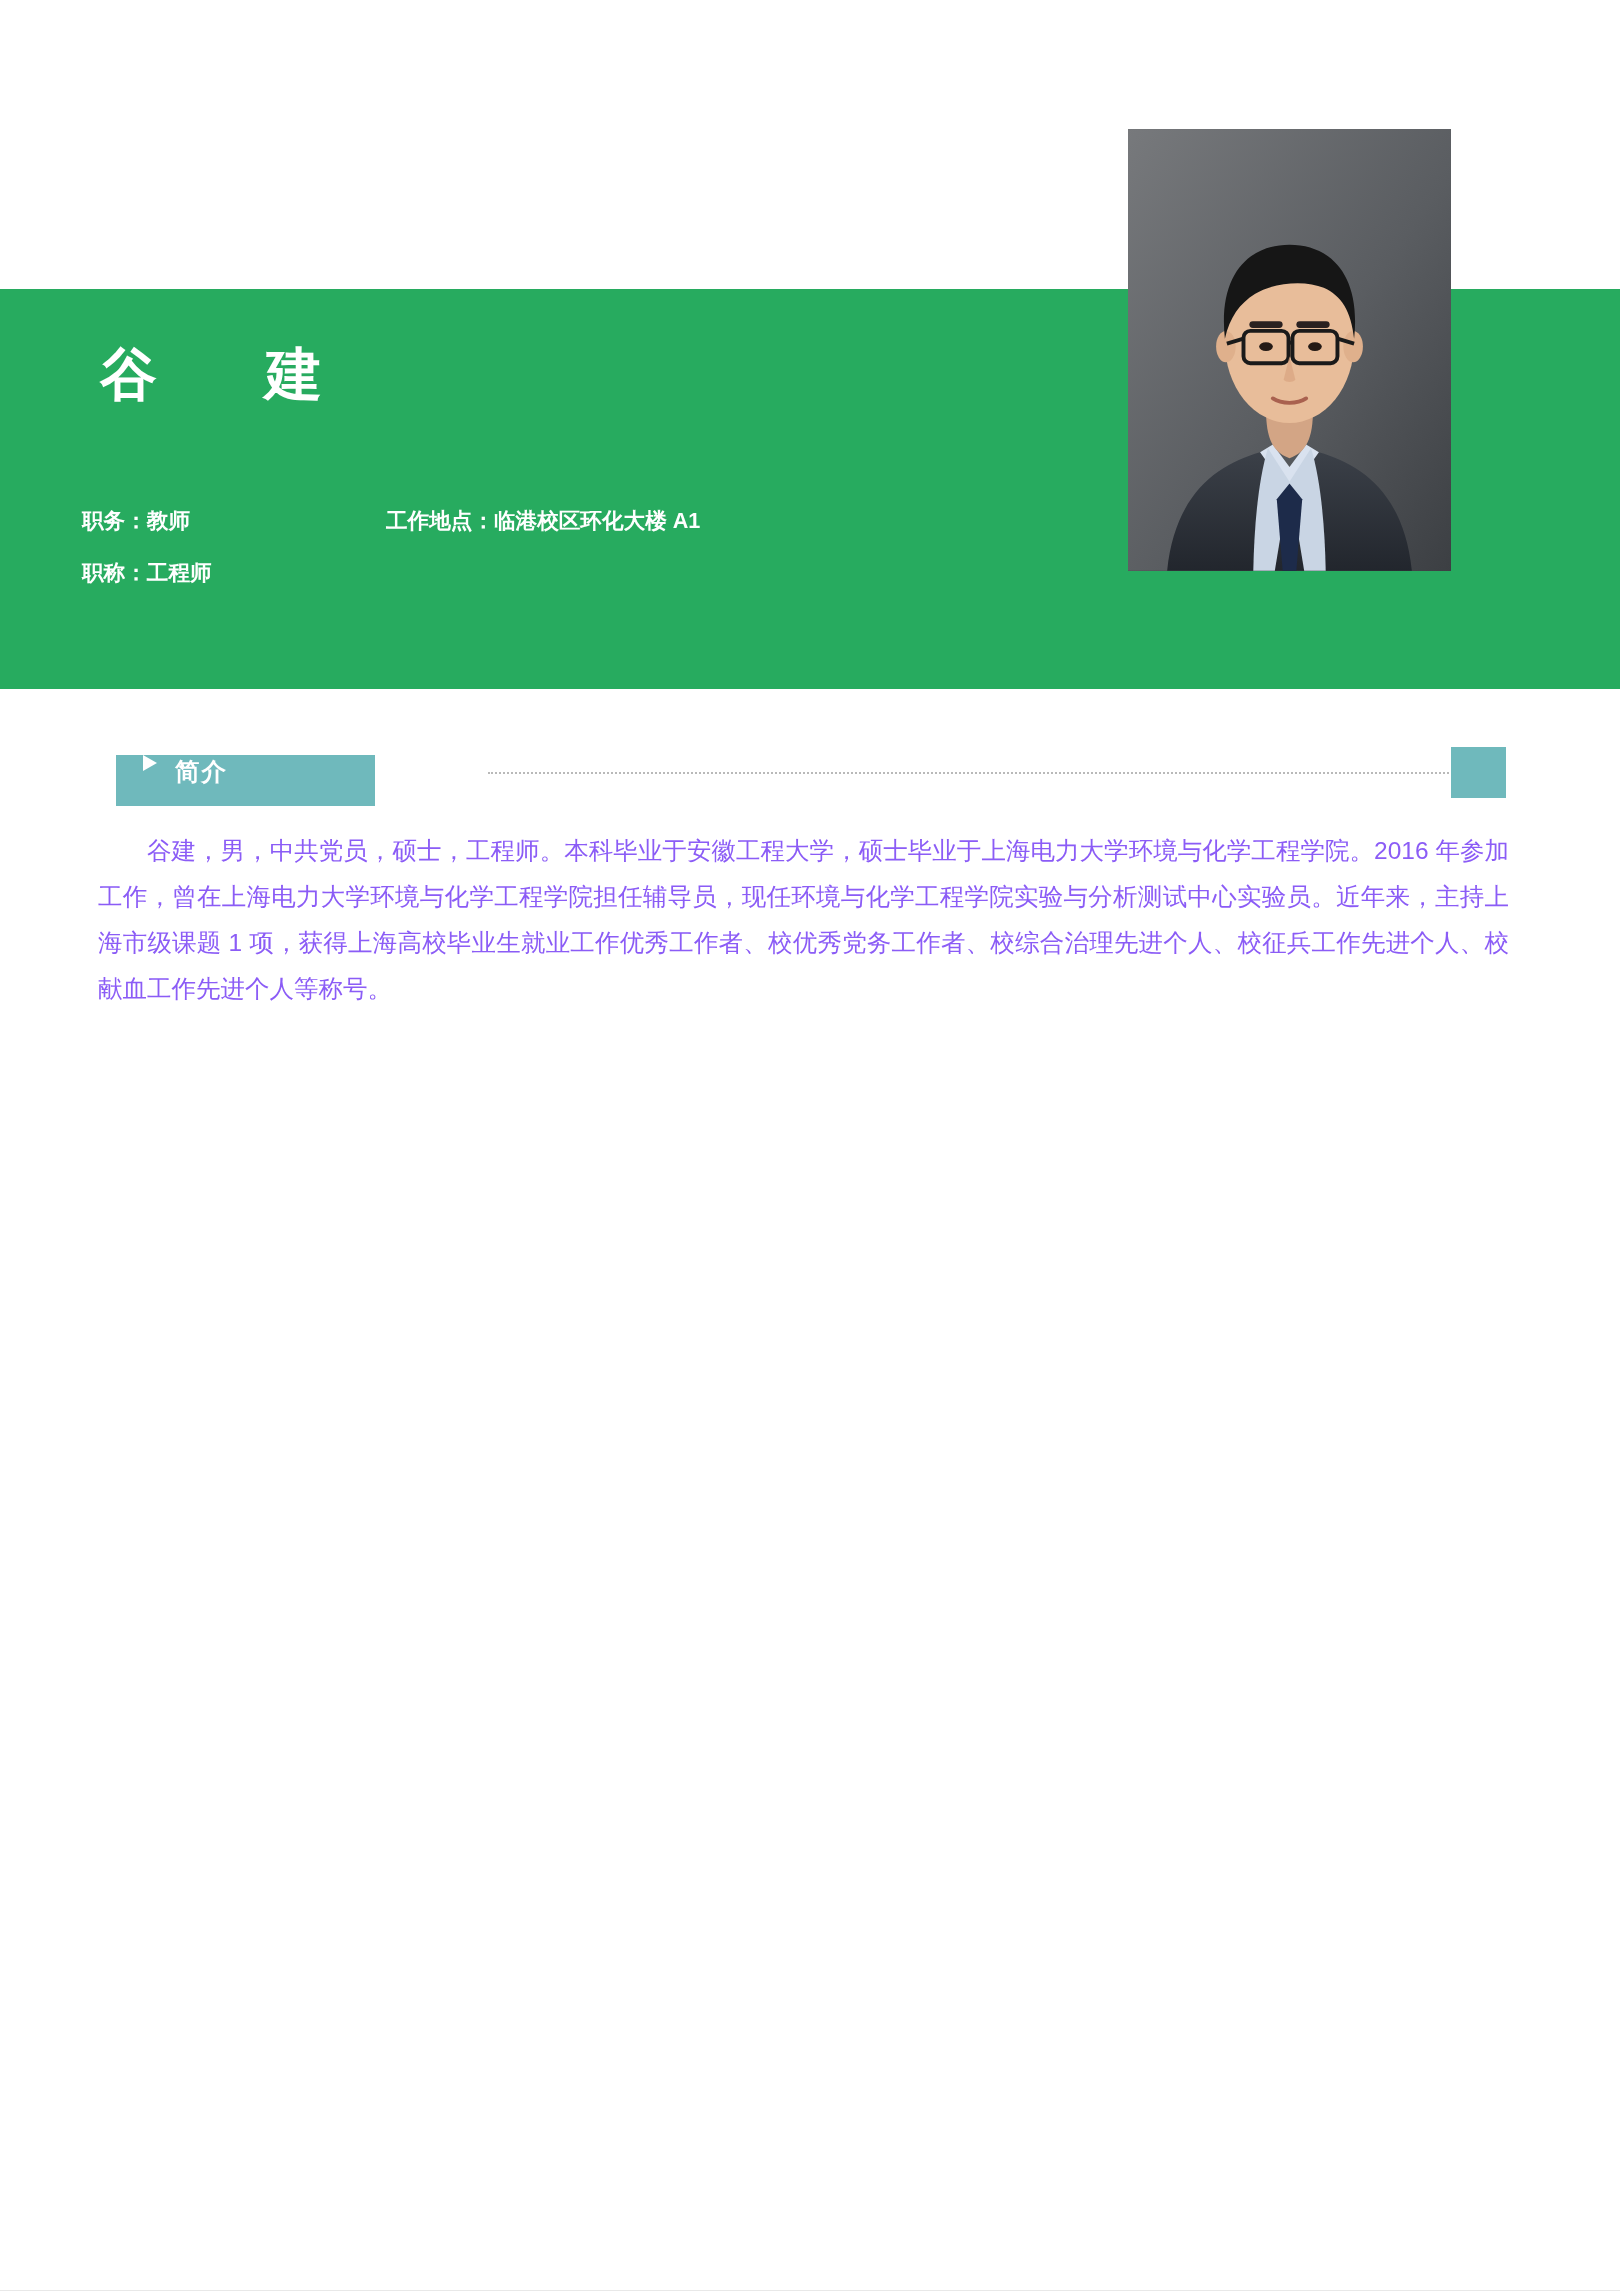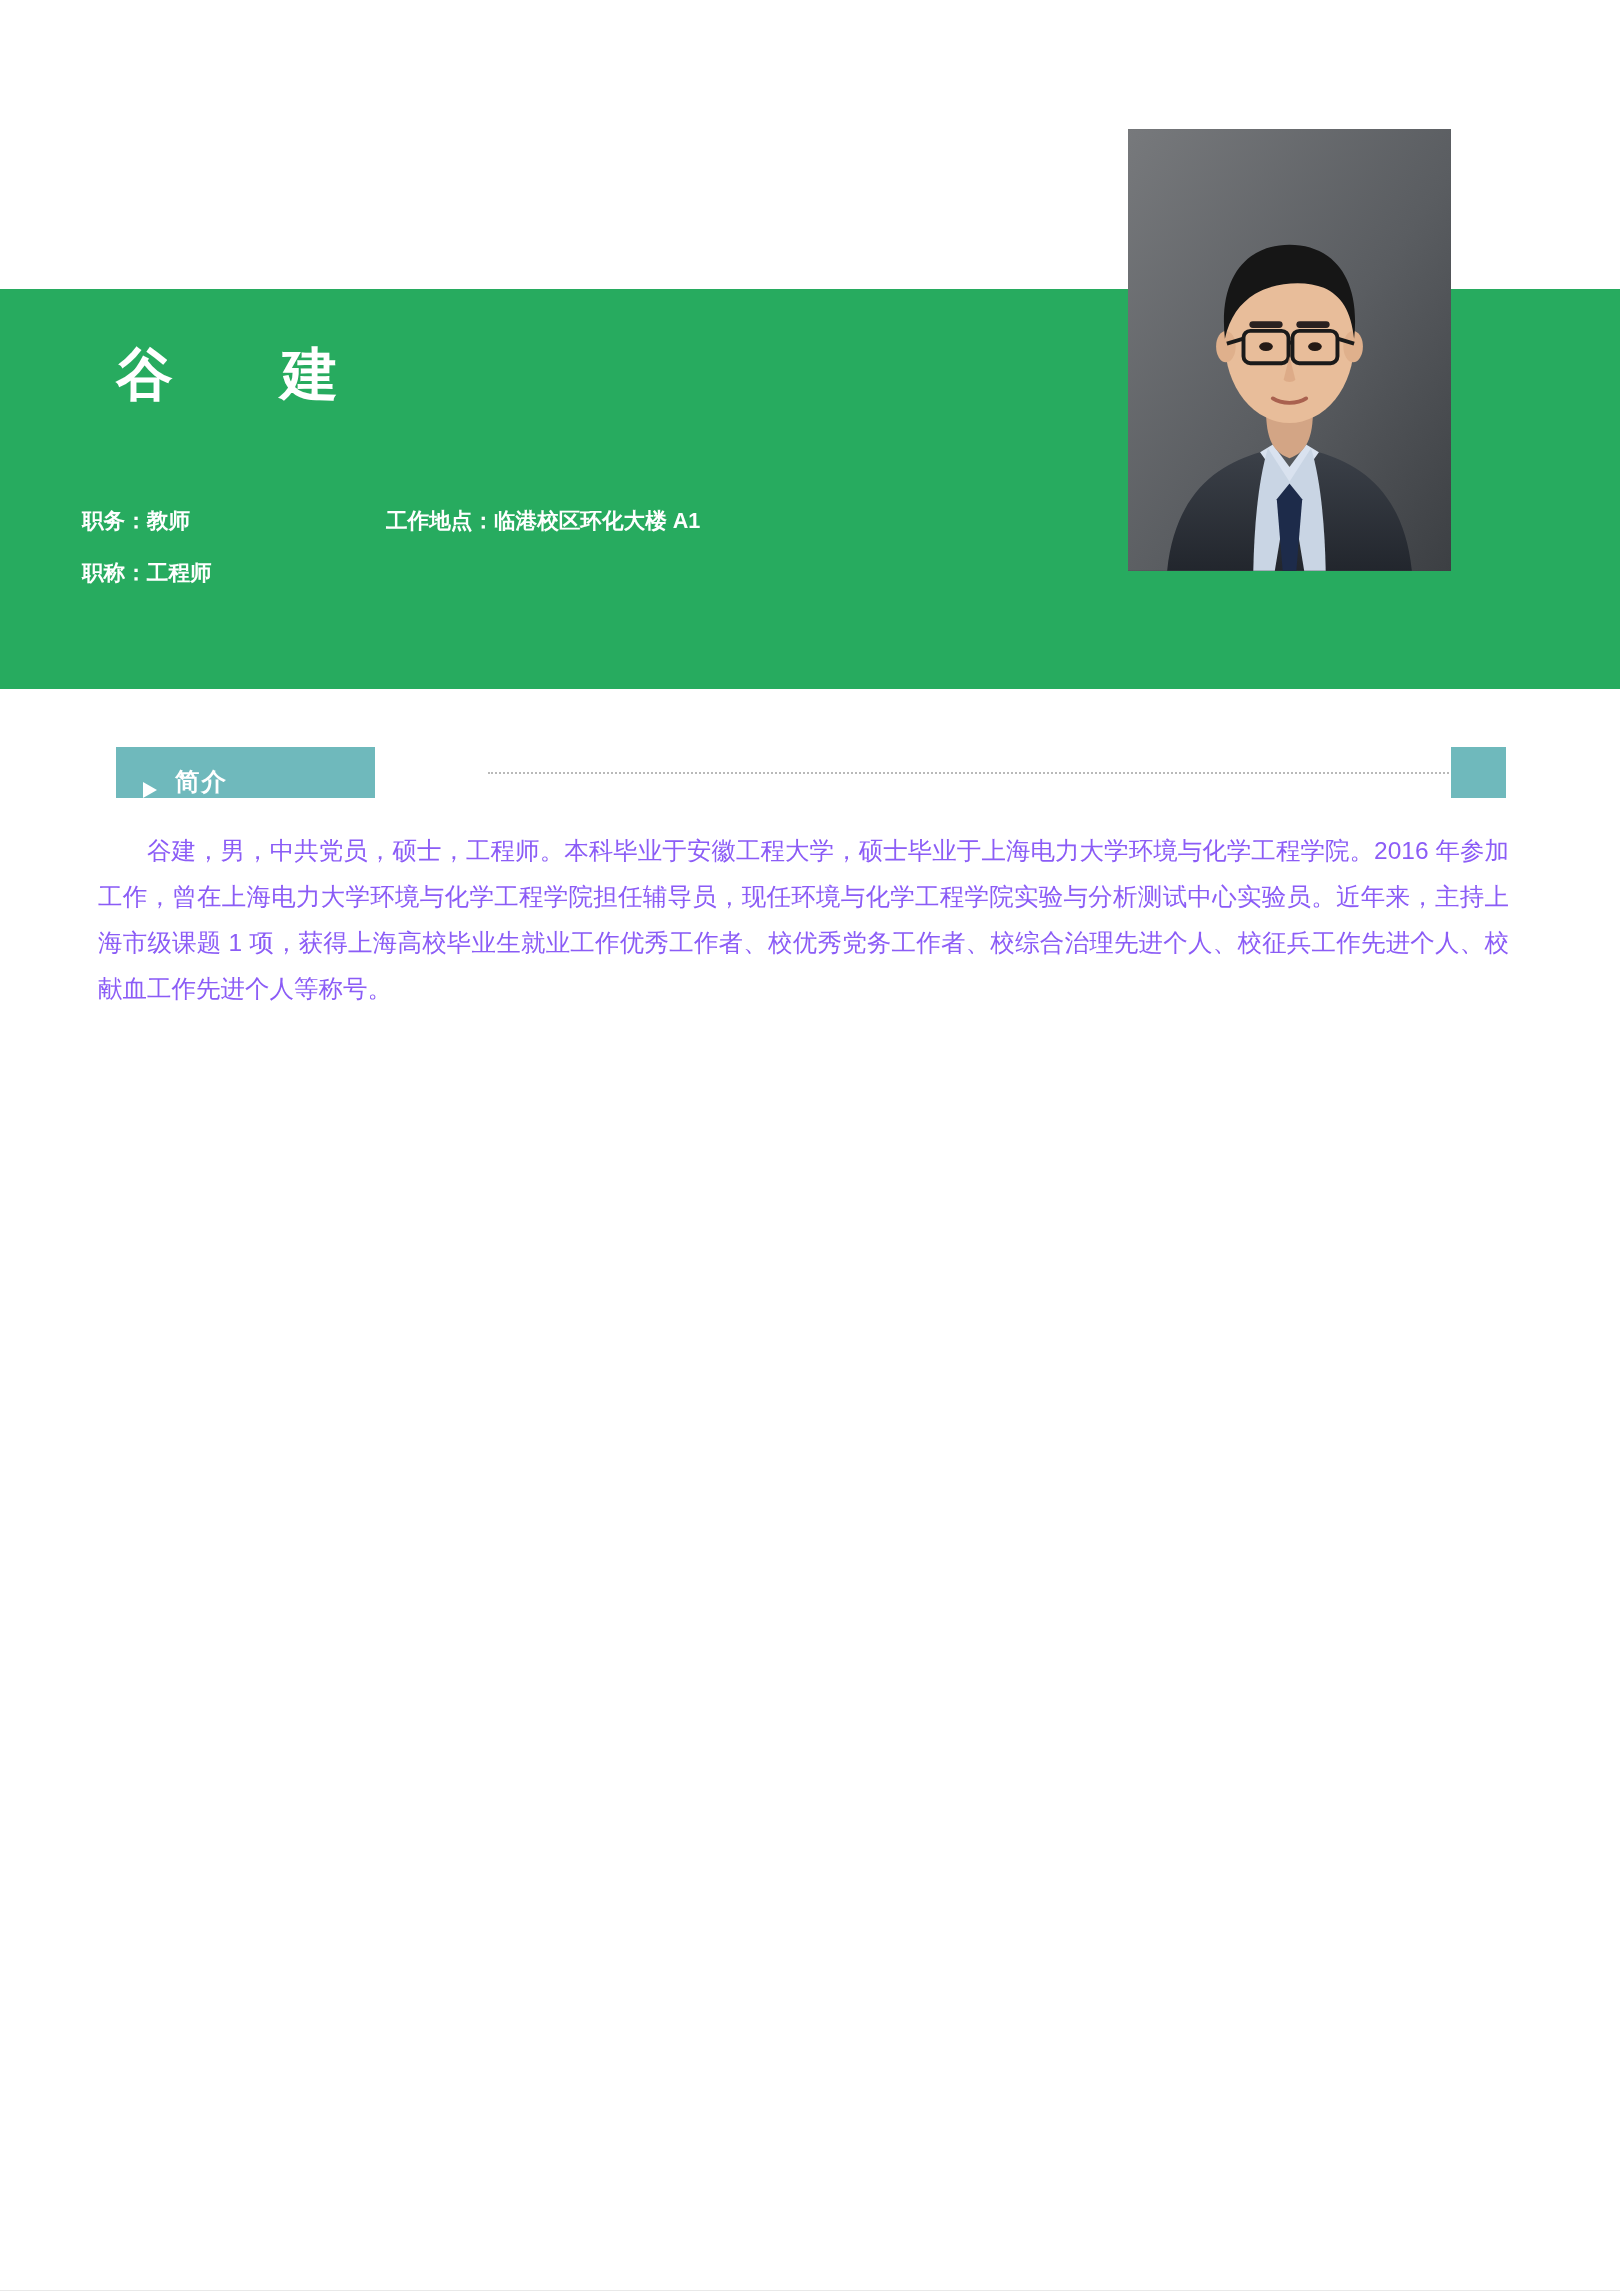--- a/index.html
+++ b/index.html
@@ -27,21 +27,21 @@
     position: absolute;
     left: 0;
     top: 289px;
     width: 1620px;
     height: 400px;
     background: #27ab5f;
   }
 
   .name-block {
     position: absolute;
-    left: 116px;
+    left: 100px;
     top: 343px;
     color: #ffffff;
   }
   .name-text {
     font-size: 57px;
     font-weight: bold;
     letter-spacing: 25.5px;
     color: #ffffff;
     line-height: 1.1;
     white-space: pre;
@@ -99,26 +99,26 @@
   .section {
     position: absolute;
     left: 116px;
     top: 747px;
     width: 1390px;
     height: 51px;
   }
   .section-tab {
     position: absolute;
     left: 0;
-    top: 0;
+    top: 8px;
     width: 259px;
     height: 51px;
     background: #6fb9bc;
     display: flex;
-    align-items: flex-end;
+    align-items: flex-start;
   }
   .sec-arrow {
     margin-left: 27.4px;
     width: 0;
     height: 0;
     border-left: 14.7px solid #ffffff;
     border-top: 8.8px solid transparent;
     border-bottom: 8.8px solid transparent;
   }
   .sec-title {

